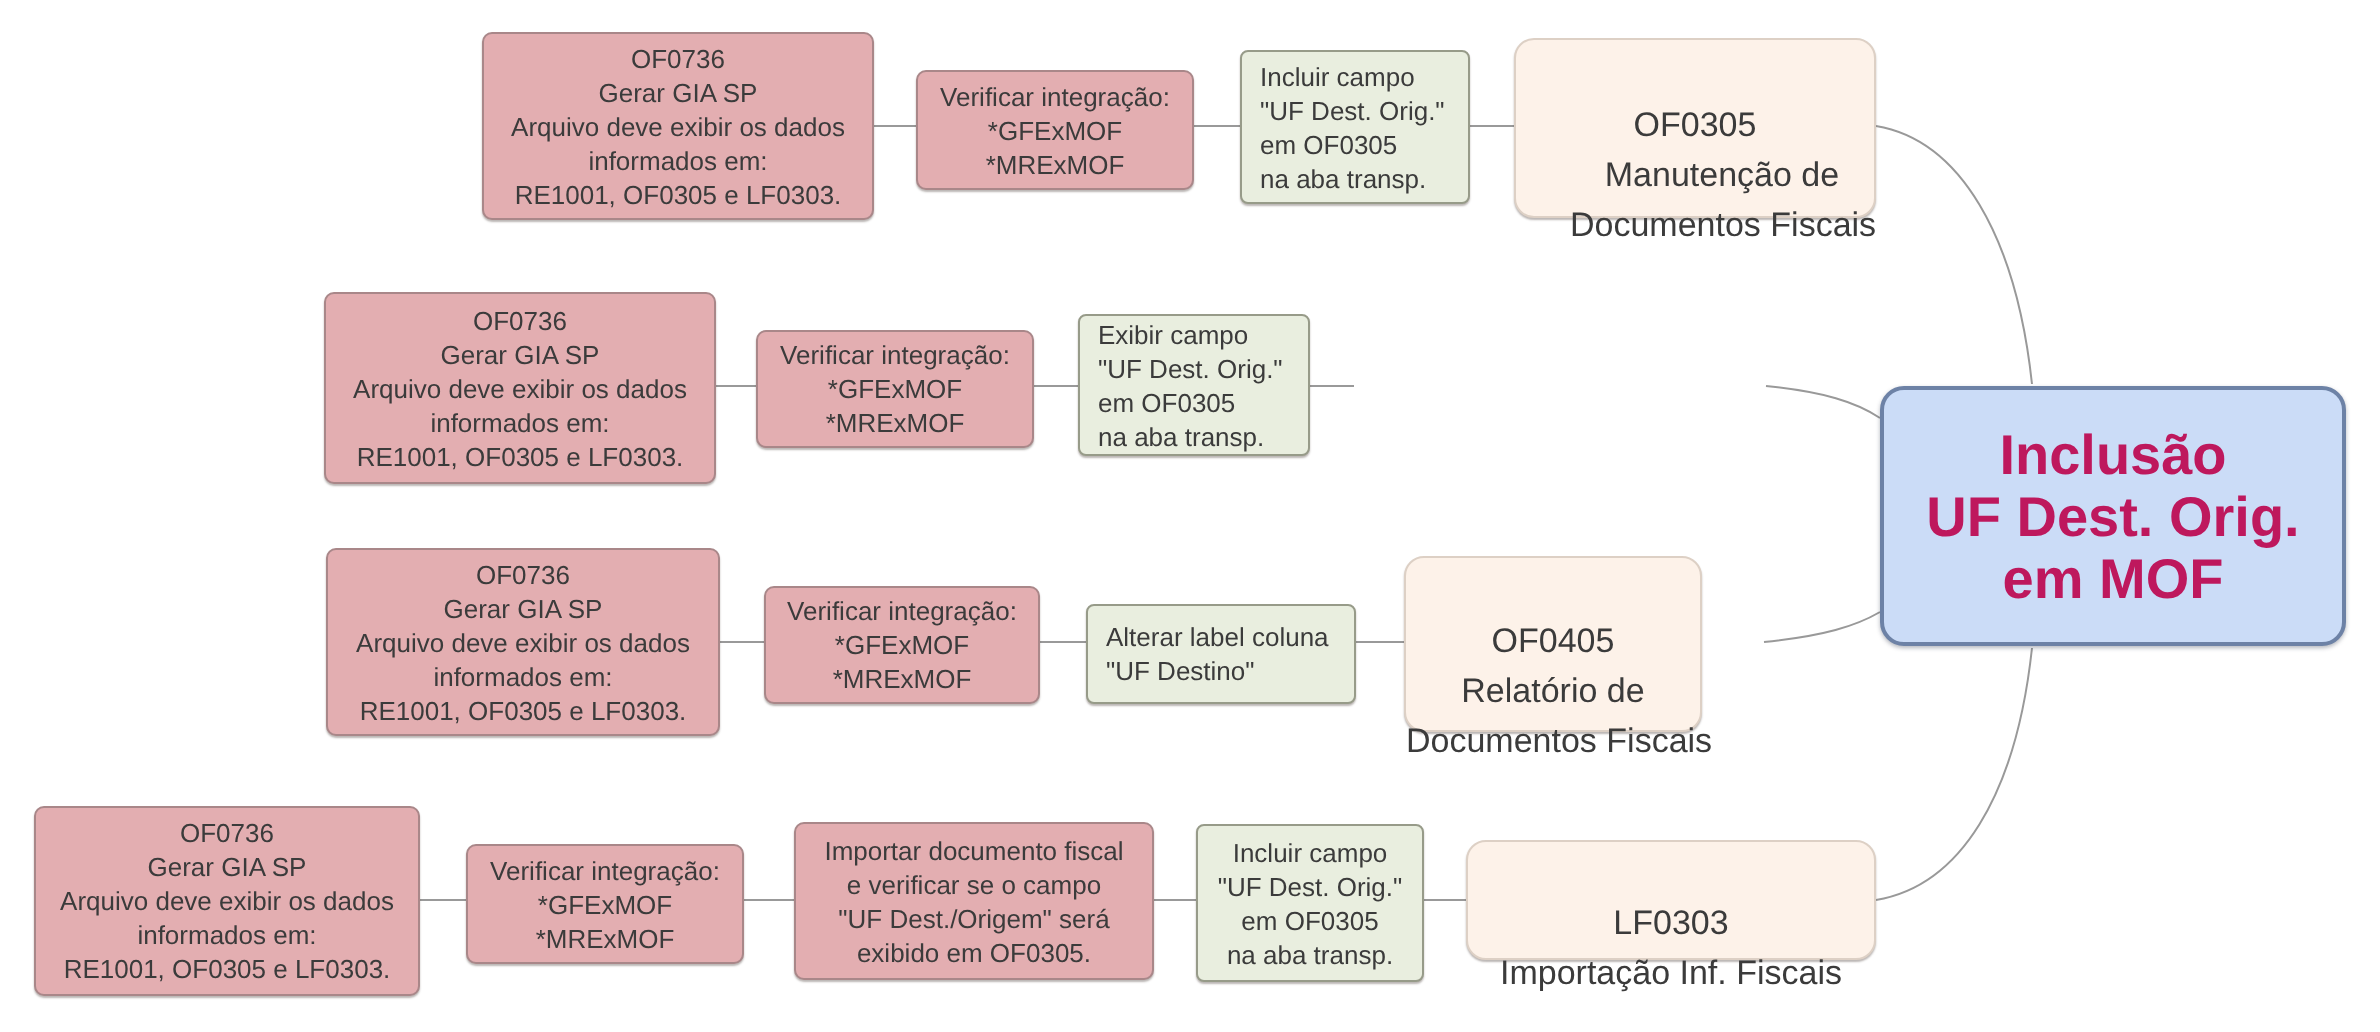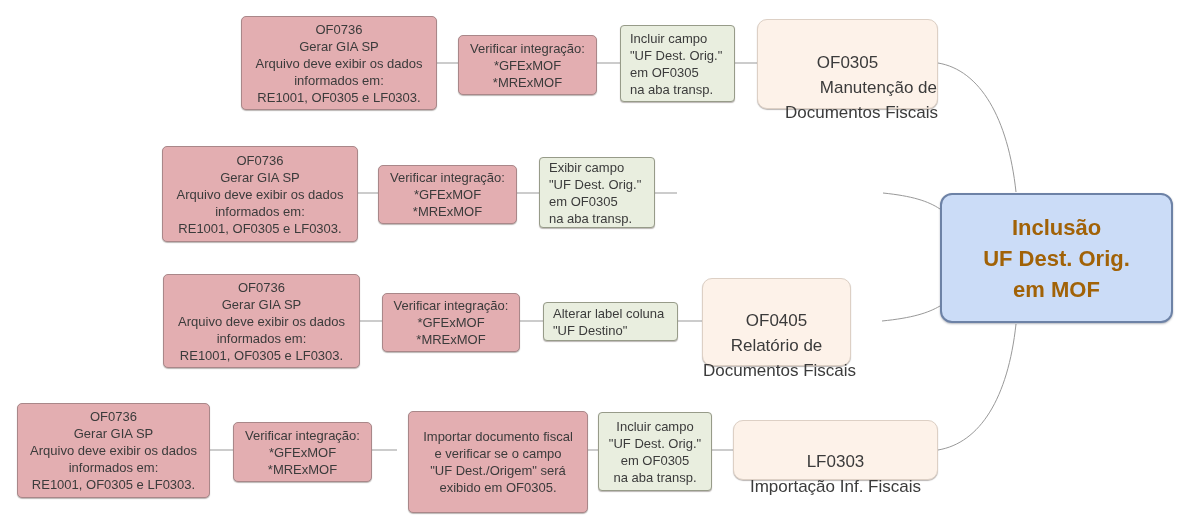--- a/index.html
+++ b/index.html
@@ -25,25 +25,25 @@
     background:var(--green);border:1px solid var(--green-border);
     border-radius:4px;font-size:13px;line-height:17px;
   }
   .green.ta-left{text-align:left;padding-left:9px;}
   .cream{
     background:var(--cream);border:1px solid var(--cream-border);
     border-radius:10px;font-size:17px;
   }
   .cream .t{line-height:24px;display:block;margin-top:48px;}
   .cream .s{line-height:25px;display:block;}
-  .cream .s.sub-left{text-align:right;padding-left:27px;}
+  .cream .s.sub-left{text-align:center;padding-left:27px;}
   .blue{
     background:var(--blue);border:2px solid var(--blue-border);
-    border-radius:12px;font-size:22px;font-weight:bold;line-height:31px;
-    color:#a16207;box-shadow:0 1px 2px rgba(40,50,70,.35);
+    border-radius:12px;font-size:28px;font-weight:bold;line-height:31px;
+    color:#be185d;box-shadow:0 1px 2px rgba(40,50,70,.35);
   }
 </style>
 </head>
 <body>
 
 <div class="canvas">
 
   <svg class="wires" viewBox="0 0 1190 516">
 
     <line class="wire" x1="437" y1="63" x2="458" y2="63"></line>
@@ -101,37 +101,37 @@
 na aba transp.</div>
 
   <div class="node pink" style="left:163px;top:274px;width:197px;height:94px">OF0736
 Gerar GIA SP
 Arquivo deve exibir os dados
 informados em:
 RE1001, OF0305 e LF0303.</div>
   <div class="node pink" style="left:382px;top:293px;width:138px;height:59px">Verificar integração:
 *GFExMOF
 *MRExMOF</div>
-  <div class="node green ta-left" style="left:543px;top:302px;width:135px;height:39px">Alterar label coluna
+  <div class="node green ta-left" style="left:543px;top:302px;width:135px;height:50px">Alterar label coluna
 "UF Destino"</div>
   <div class="node cream" style="left:702px;top:278px;width:149px;height:88px">
     <span class="t">OF0405</span>
     <span class="s">Relatório de
 Documentos Fiscais</span>
   </div>
 
   <div class="node pink" style="left:17px;top:403px;width:193px;height:95px">OF0736
 Gerar GIA SP
 Arquivo deve exibir os dados
 informados em:
 RE1001, OF0305 e LF0303.</div>
   <div class="node pink" style="left:233px;top:422px;width:139px;height:60px">Verificar integração:
 *GFExMOF
 *MRExMOF</div>
-  <div class="node pink" style="left:408px;top:411px;width:180px;height:102px">Importar documento fiscal
+  <div class="node pink" style="left:397px;top:411px;width:180px;height:79px">Importar documento fiscal
 e verificar se o campo
 "UF Dest./Origem" será
 exibido em OF0305.</div>
   <div class="node green" style="left:598px;top:412px;width:114px;height:79px">Incluir campo
 "UF Dest. Orig."
 em OF0305
 na aba transp.</div>
   <div class="node cream" style="left:733px;top:420px;width:205px;height:60px">
     <span class="t">LF0303</span>
     <span class="s">Importação Inf. Fiscais</span>

